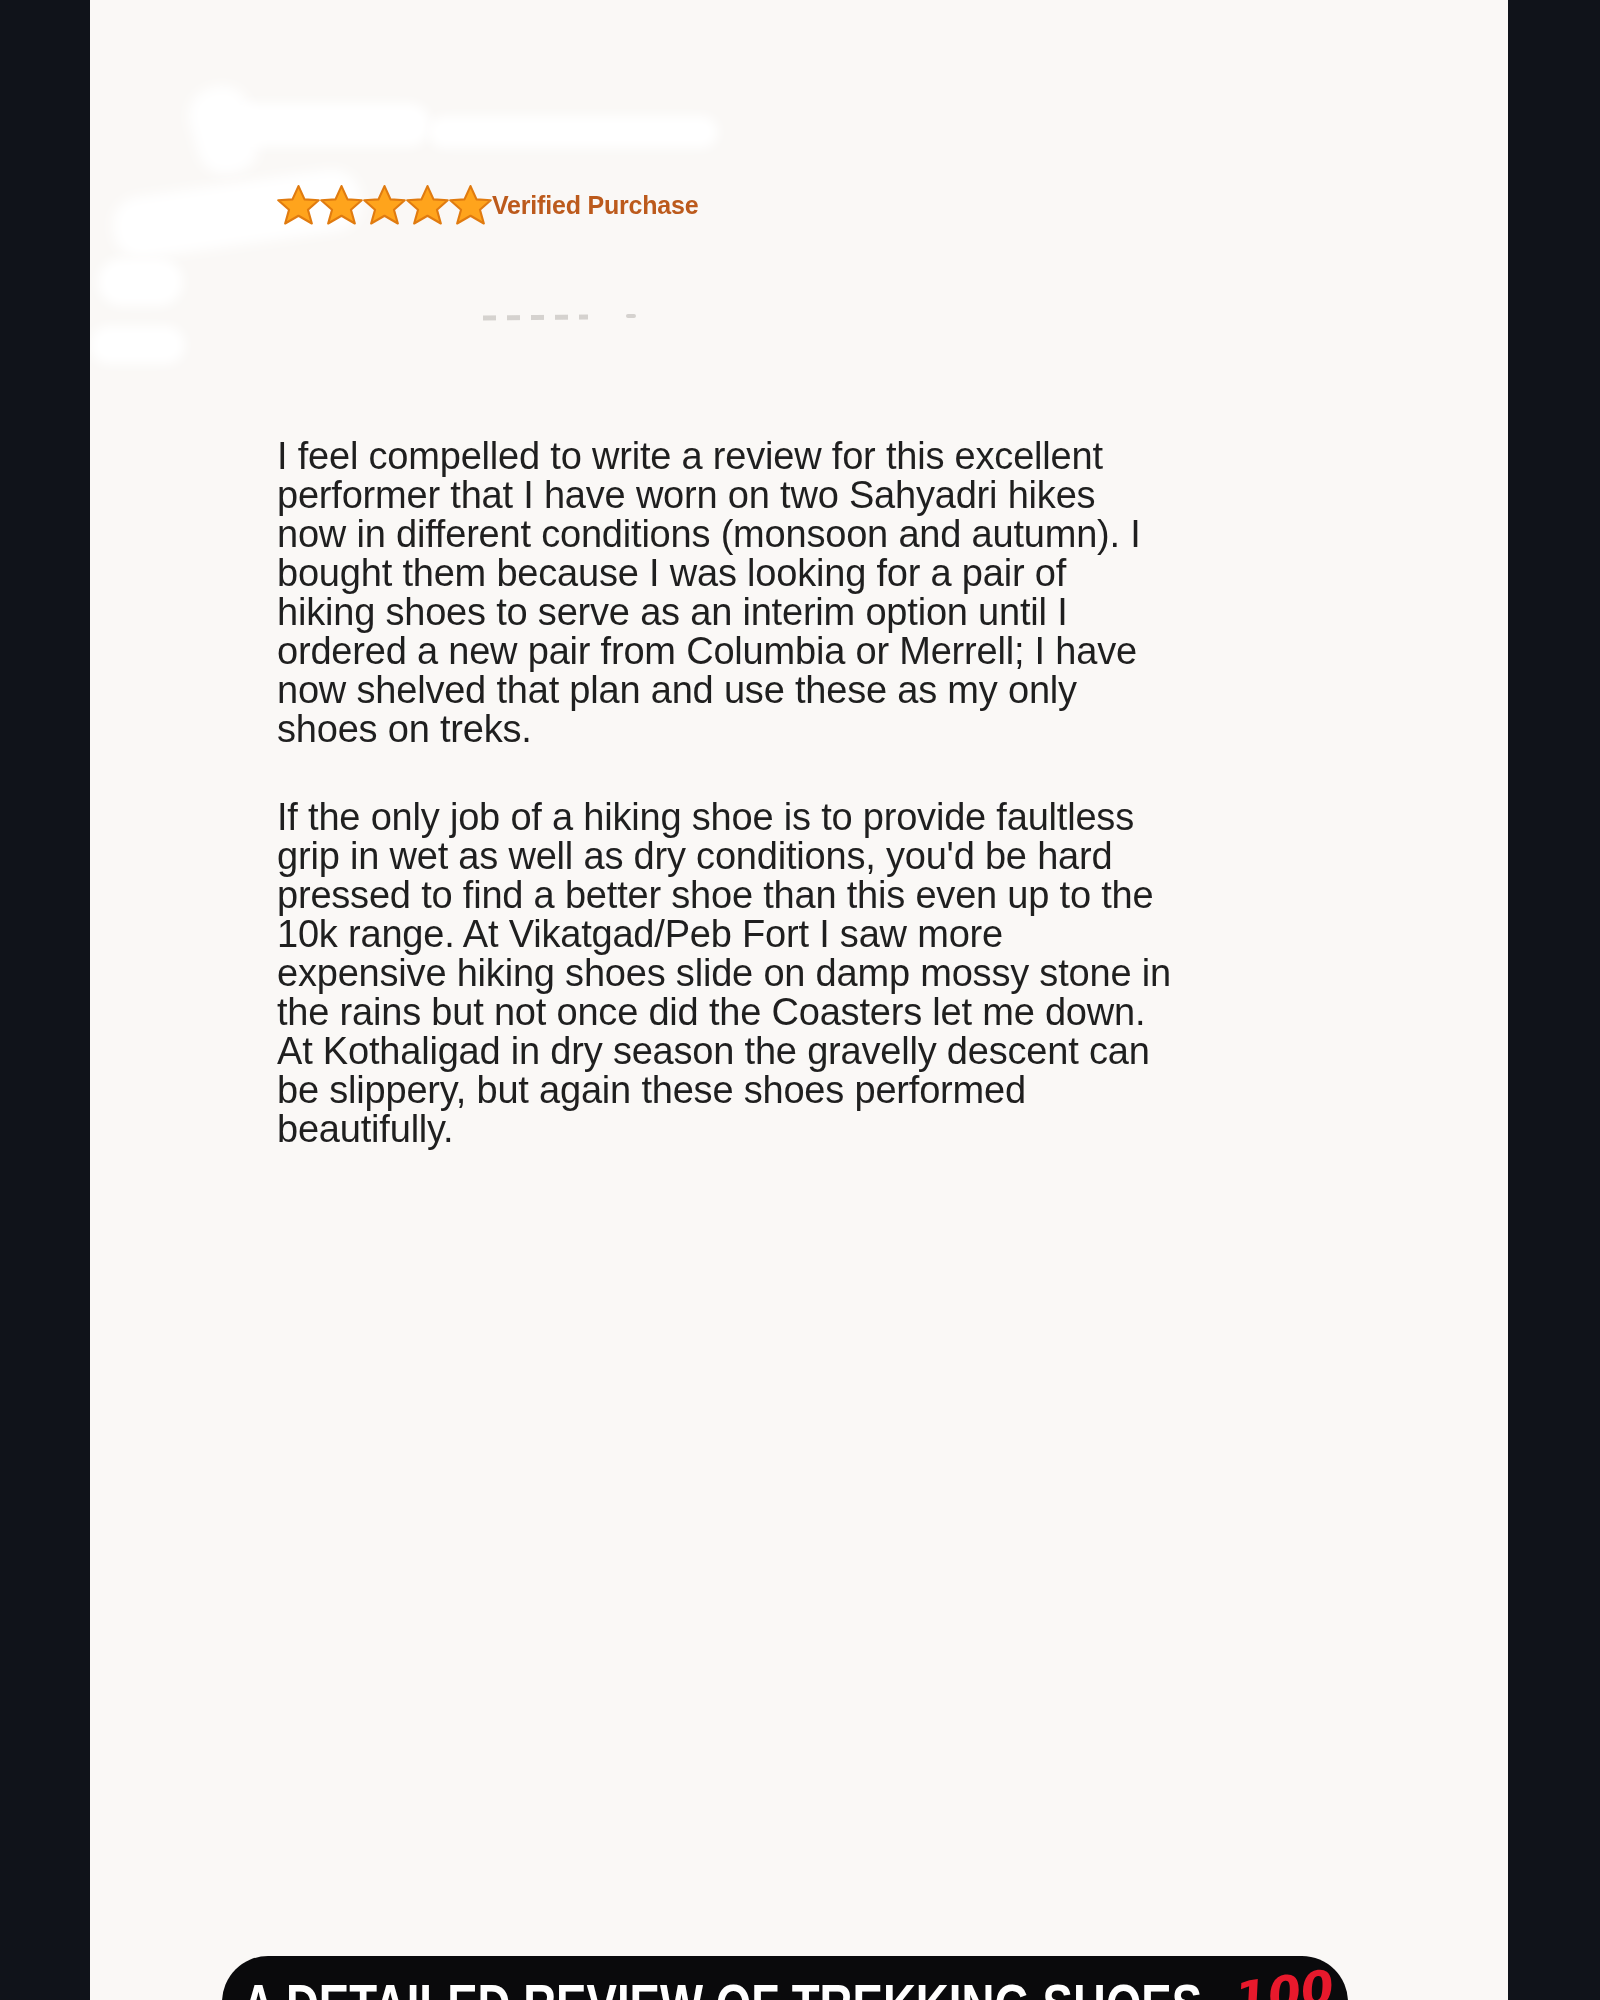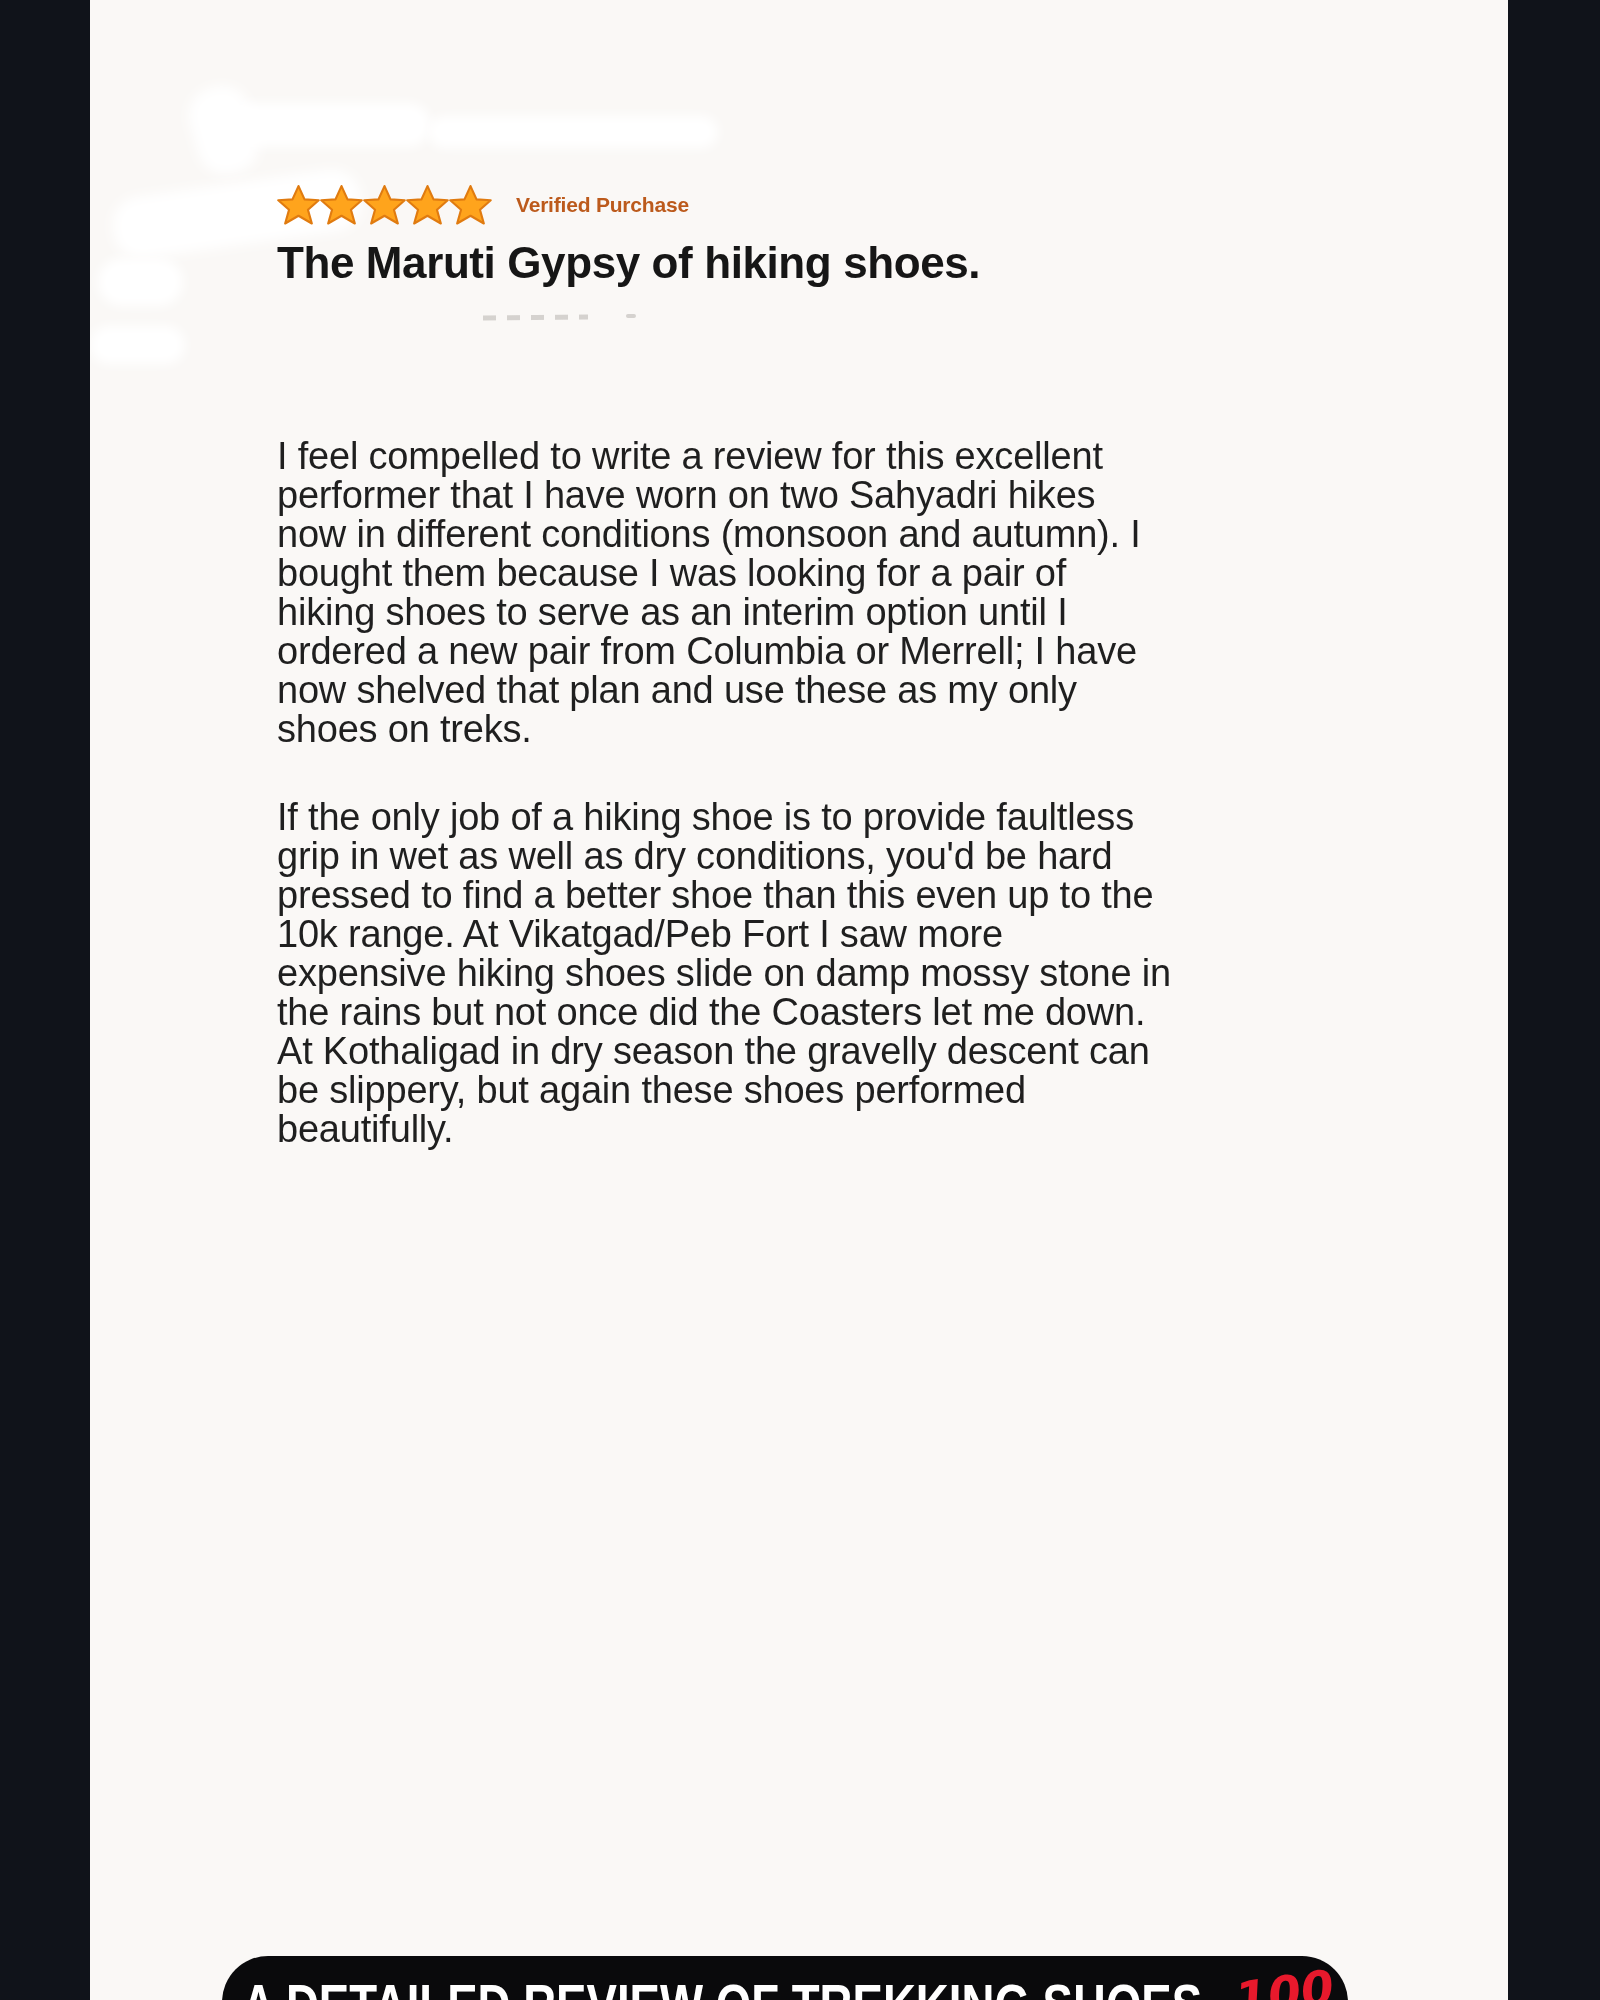--- a/index.html
+++ b/index.html
@@ -51,22 +51,21 @@
   }
   .stars { display: flex; align-items: center; gap: 0; }
   .star-icon { display: block; }
   .star-icon polygon {
     fill: var(--star-fill);
     stroke: var(--star-stroke);
     stroke-width: 2.5;
     stroke-linejoin: round;
   }
   .verified {
-    margin-left: 24px;
-    font-size: 21px;
+    font-size: 25px;
     font-weight: 700;
     color: var(--verified);
     letter-spacing: -0.2px;
   }
   .title {
     position: absolute; left: 187px; top: 238px;
     margin: 0;
     font-size: 44px;
     font-weight: 700;
     color: var(--title-text);
@@ -155,21 +154,20 @@
           <svg class="star-icon" viewBox="0 0 50 48" width="43" height="44">
             <polygon points="25,2 32,17.5 48.5,18.5 36,29.5 40.5,45.5 25,36.5 9.5,45.5 14,29.5 1.5,18.5 18,17.5"></polygon>
           </svg>
           <svg class="star-icon" viewBox="0 0 50 48" width="43" height="44">
             <polygon points="25,2 32,17.5 48.5,18.5 36,29.5 40.5,45.5 25,36.5 9.5,45.5 14,29.5 1.5,18.5 18,17.5"></polygon>
           </svg>
         </div>
       <span class="verified">Verified Purchase</span>
     </div>
 
-    <h1 class="title">The Maruti Gypsy of hiking shoes.</h1>
 
     <div class="erased-line"></div>
 
     <div class="review-body">
       <p>I feel compelled to write a review for this excellent
 performer that I have worn on two Sahyadri hikes
 now in different conditions (monsoon and autumn). I
 bought them because I was looking for a pair of
 hiking shoes to serve as an interim option until I
 ordered a new pair from Columbia or Merrell; I have

